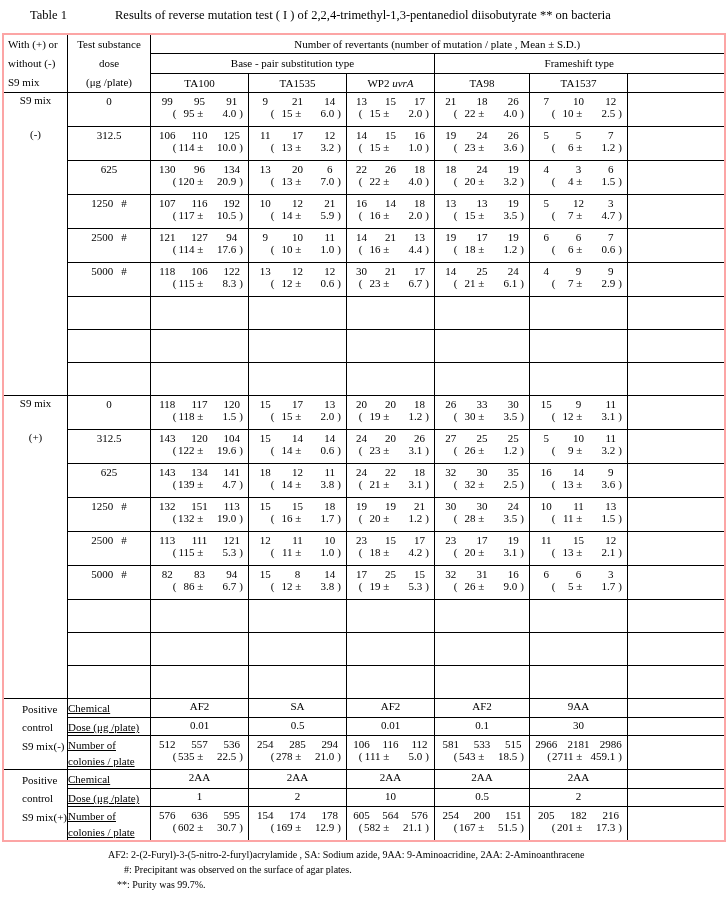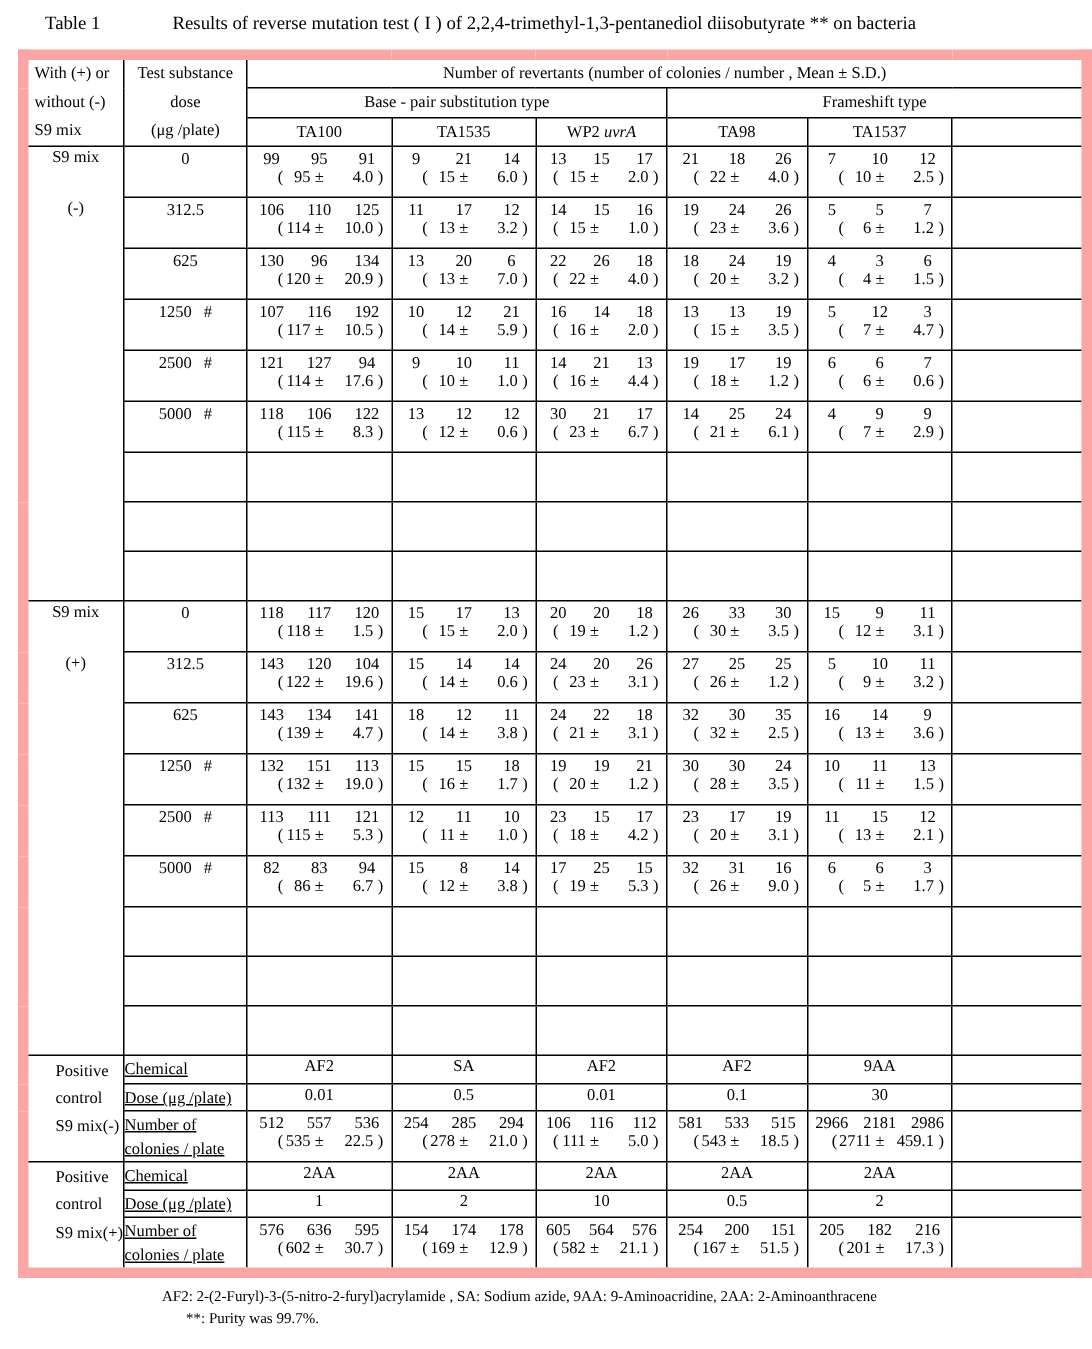--- a/index.html
+++ b/index.html
@@ -1,21 +1,21 @@
 <!DOCTYPE html>
 <html><head>
 <meta charset="utf-8">
 <style>
   html,body{margin:0;padding:0;background:#fff;color:#000;}
   body{width:728px;height:899px;font-family:"Liberation Serif",serif;-webkit-font-smoothing:none;}
   .page{position:relative;width:728px;height:899px;overflow:hidden;}
   .title-row{display:flex;margin:8px 0 0 30px;font-size:12.5px;}
   .title-label{width:85px;}
   .title-text{flex:1;}
-  table.results{border-collapse:collapse;table-layout:fixed;margin:10px 0 0 12px;border:7px solid #fca5a5;}
+  table.results{border-collapse:collapse;table-layout:fixed;margin:10px 0 0 2px;border:2px solid #fca5a5;}
   table.results td{border:1px solid #000;padding:0;vertical-align:top;font-size:11px;overflow:hidden;}
   tr.hdr{height:19px;}
   tr.dose-row{height:34px;}
   tr.empty-row{height:33px;}
   tr.pc-chem{height:19px;}
   tr.pc-dose{height:17px;}
   tr.pc-num{height:34px;}
   .hl{line-height:19px;white-space:nowrap;}
   .corner-s9 .hl{padding-left:4px;text-align:left;}
   .corner-dose .hl{text-align:center;}
@@ -74,21 +74,21 @@
           <td class="corner-s9" rowspan="3">
             <div class="hl">With (+) or</div>
             <div class="hl">without (-)</div>
             <div class="hl">S9 mix</div>
           </td>
           <td class="corner-dose" rowspan="3">
             <div class="hl">Test substance</div>
             <div class="hl">dose</div>
             <div class="hl">(μg /plate)</div>
           </td>
-          <td class="revhdr" colspan="6">Number of revertants (number of colonies / number , Mean ± S.D.)</td>
+          <td class="revhdr" colspan="6">Number of revertants (number of mutation / plate , Mean ± S.D.)</td>
         </tr>
         <tr class="hdr">
           <td class="grouphdr" colspan="3">Base - pair substitution type</td>
           <td class="grouphdr" colspan="3">Frameshift type</td>
         </tr>
         <tr class="hdr">
           <td class="strainhdr"><span>TA100</span></td>
           <td class="strainhdr"><span>TA1535</span></td>
           <td class="strainhdr"><span>WP2</span><span class="ital">&nbsp;uvrA</span></td>
           <td class="strainhdr"><span>TA98</span></td>
@@ -1275,15 +1275,16 @@
               <span class="p">)</span>
             </div>
           </td>
           <td></td>
         </tr>
       </tbody>
   </table>
 
   <div class="footnotes">
       <div class="footnote">AF2: 2-(2-Furyl)-3-(5-nitro-2-furyl)acrylamide ,    SA: Sodium azide,    9AA: 9-Aminoacridine,    2AA: 2-Aminoanthracene</div>
+      <div class="footnote">#: Precipitant was observed on the surface of agar plates.</div>
       <div class="footnote">**: Purity was 99.7%.</div>
     </div>
 </div>
 
 </body></html>

